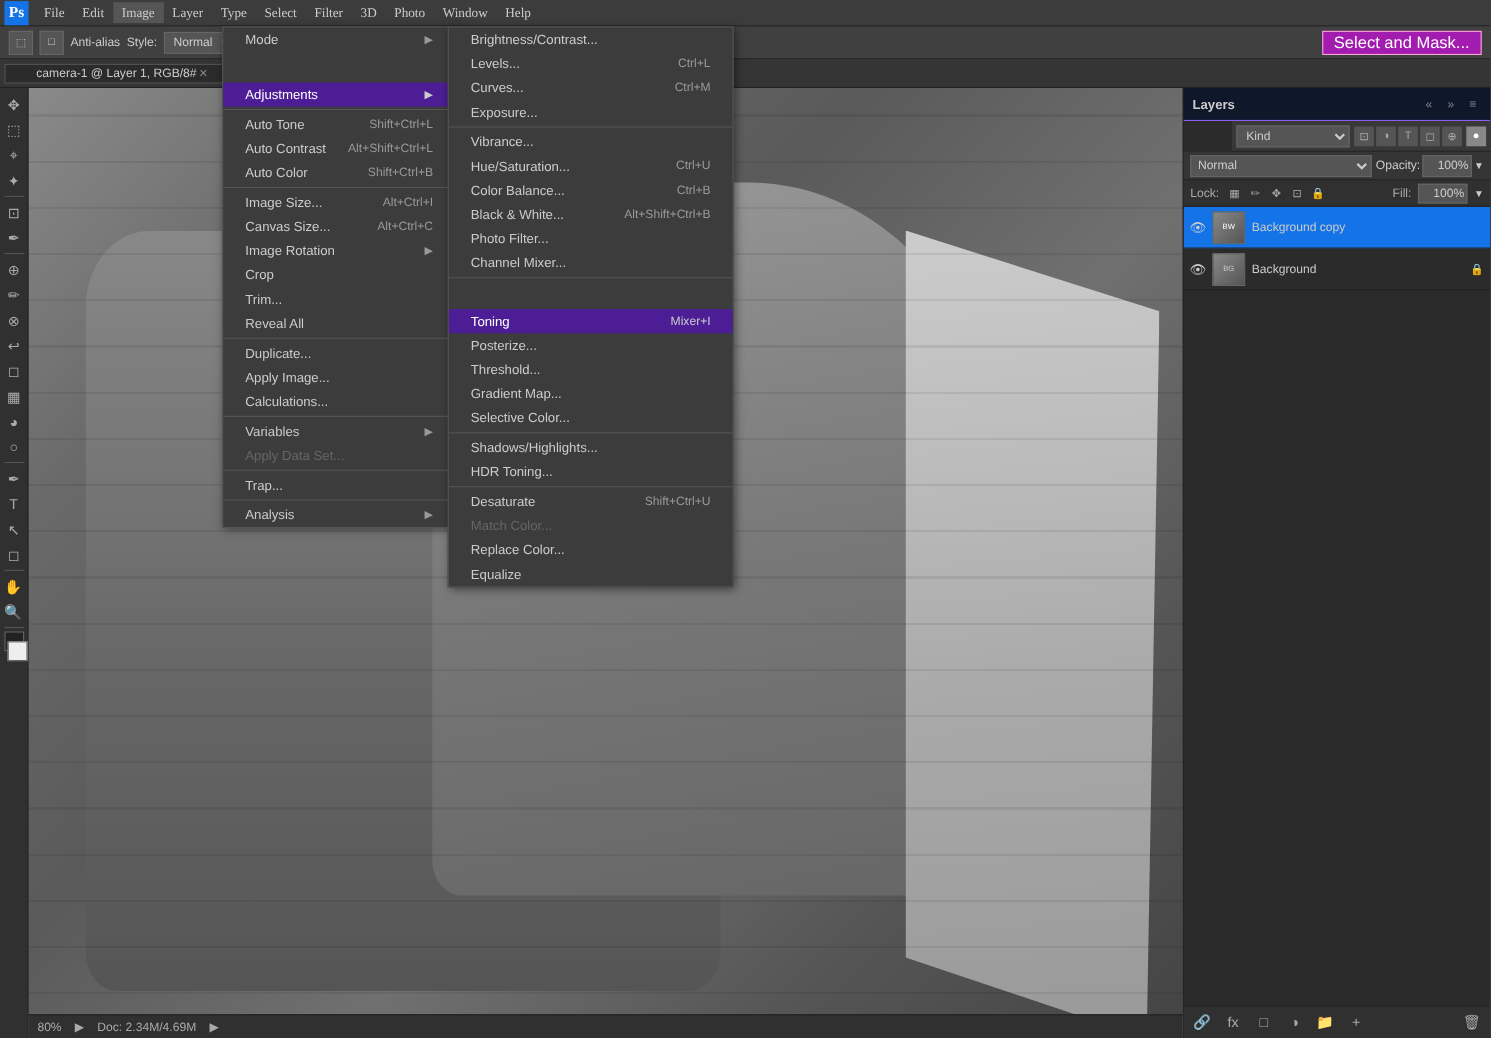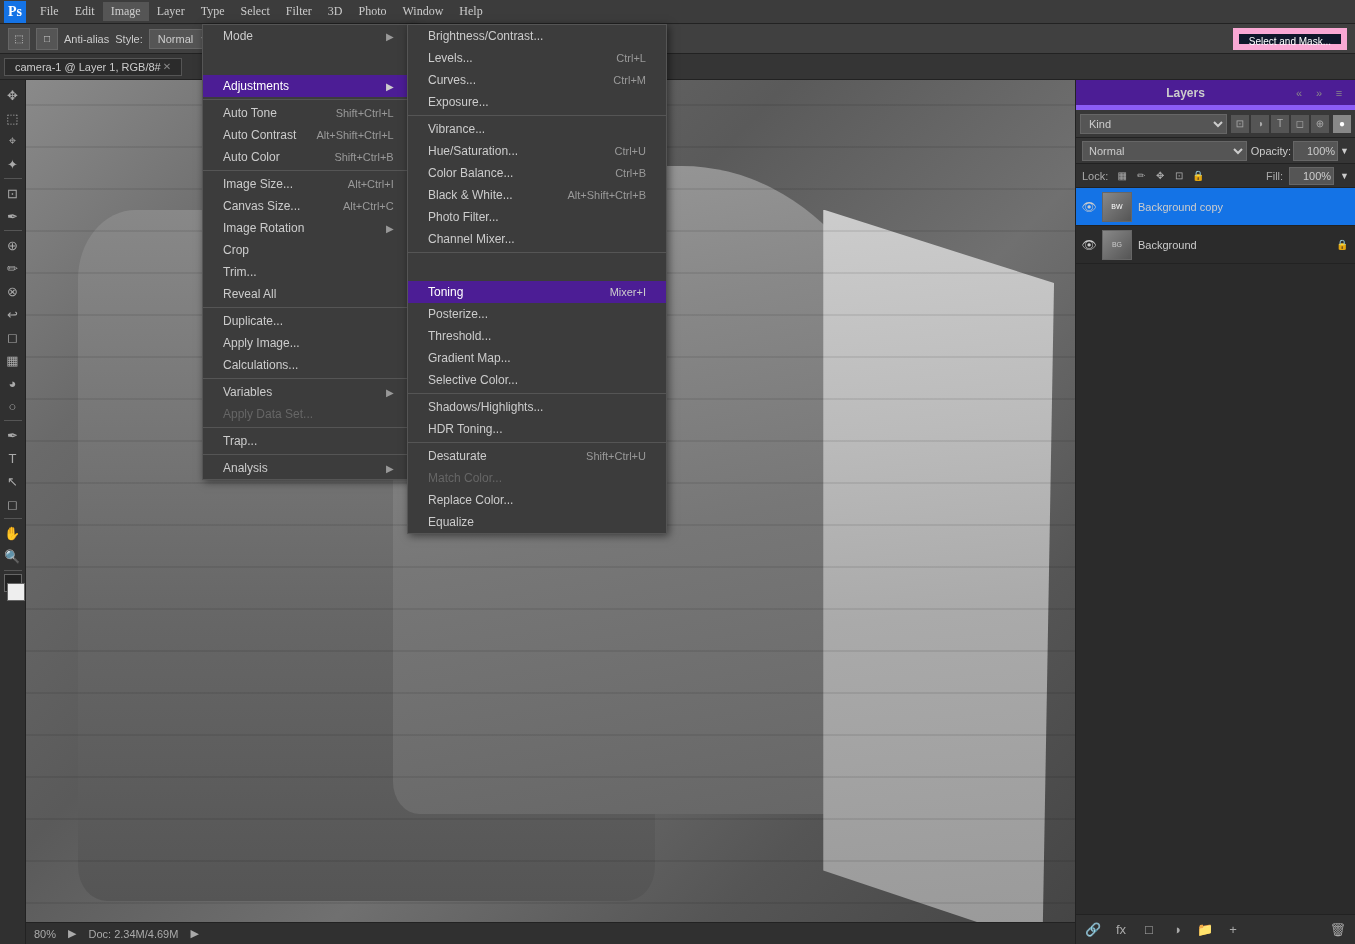--- a/index.html
+++ b/index.html
@@ -10,51 +10,51 @@
     .menubar-logo { width: 22px; height: 22px; background: #1473E6; display: flex; align-items: center; justify-content: center; color: white; font-weight: bold; font-size: 14px; margin-right: 6px; }
     .menubar-item { padding: 2px 8px; color: #ccc; font-size: 12px; cursor: pointer; }
     .menubar-item:hover, .menubar-item.active { background: #555; }
 
     
     .optionsbar { height: 30px; background: #404040; display: flex; align-items: center; padding: 0 8px; border-bottom: 1px solid #222; gap: 6px; }
     .optionsbar-icon { width: 22px; height: 22px; background: #555; display: flex; align-items: center; justify-content: center; border: 1px solid #666; font-size: 10px; color: #ccc; }
     .optionsbar-label { font-size: 11px; color: #ccc; }
     .optionsbar-select { background: #555; border: 1px solid #666; color: #ccc; font-size: 11px; padding: 1px 4px; height: 20px; }
     .optionsbar-input { background: #555; border: 1px solid #666; color: #ccc; font-size: 11px; padding: 1px 4px; height: 20px; width: 60px; }
-    .optionsbar-btn { background: #0f172a; border: 6px solid #f9a8d4; color: white; font-size: 10px; padding: 2px 10px; height: 22px; cursor: pointer; }
+    .optionsbar-btn { background: #a21caf; border: 1px solid #f9a8d4; color: white; font-size: 15px; padding: 2px 10px; height: 22px; cursor: pointer; }
     .spacer { flex: 1; }
 
     
     .tabbar { height: 26px; background: #353535; display: flex; align-items: center; padding: 0 4px; border-bottom: 1px solid #222; }
-    .tab { background: #4a4a4a; border: 1px solid #555; padding: 2px 10px; font-size: 11px; color: #ccc; cursor: pointer; display: flex; align-items: center; gap: 2px; }
+    .tab { background: #4a4a4a; border: 1px solid #555; padding: 2px 28px; font-size: 11px; color: #ccc; cursor: pointer; display: flex; align-items: center; gap: 2px; }
     .tab.active { background: #2b2b2b; }
     .tab-close { font-size: 10px; color: #888; }
 
     
     .main-layout { display: flex; height: calc(944px - 24px - 30px - 26px); }
 
     
     .left-toolbar { width: 26px; background: #303030; border-right: 1px solid #222; display: flex; flex-direction: column; align-items: center; padding-top: 4px; gap: 1px; }
     .tool-btn { width: 22px; height: 22px; background: transparent; border: none; color: #aaa; display: flex; align-items: center; justify-content: center; cursor: pointer; font-size: 13px; }
     .tool-separator { width: 18px; height: 1px; background: #555; margin: 2px 0; }
 
     
     .canvas-area { flex: 1; background: #4a4a4a; position: relative; overflow: hidden; }
 
     
     .status-bar { position: absolute; bottom: 0; left: 0; right: 0; height: 22px; background: #303030; border-top: 1px solid #222; display: flex; align-items: center; padding: 0 8px; font-size: 11px; color: #aaa; gap: 12px; }
     .status-bar-arrow { cursor: pointer; }
 
     
     .right-panel { width: 280px; background: #2b2b2b; border-left: 1px solid #222; display: flex; flex-direction: column; }
-    .panel-header { height: 30px; background: #4c1d95; display: flex; align-items: center; padding: 0 8px; border-bottom: 5px solid #8b5cf6; gap: 4px; text-align: center; }
+    .panel-header { height: 30px; background: #0f172a; display: flex; align-items: center; padding: 0 8px; border-bottom: 1px solid #8b5cf6; gap: 4px; }
     .panel-title { font-size: 12px; color: #ccc; font-weight: bold; flex: 1; }
     .panel-icon-btn { width: 16px; height: 16px; color: #888; display: flex; align-items: center; justify-content: center; cursor: pointer; font-size: 11px; }
 
-    .layers-search { height: 28px; background: #383838; display: flex; align-items: center; padding: 0 4px; gap: 4px; border-bottom: 1px solid #222; }
+    .layers-search { height: 28px; background: #383838; display: flex; align-items: center; padding: 0 4px; gap: 4px; border-bottom: 1px solid #222; margin-left: 44px; }
     .layers-search-input { flex: 1; background: #555; border: 1px solid #666; color: #ccc; font-size: 11px; padding: 1px 4px; height: 20px; }
     .layers-filter-icons { display: flex; gap: 2px; }
     .filter-icon { width: 18px; height: 18px; background: #555; display: flex; align-items: center; justify-content: center; font-size: 10px; color: #aaa; cursor: pointer; }
 
     .layers-options { height: 26px; background: #353535; display: flex; align-items: center; padding: 0 6px; gap: 4px; border-bottom: 1px solid #222; }
     .layers-mode-select { background: #555; border: 1px solid #666; color: #ccc; font-size: 11px; padding: 1px 2px; height: 20px; flex: 1; }
     .layers-opacity { font-size: 11px; color: #ccc; display: flex; align-items: center; gap: 2px; }
     .layers-opacity-input { background: #555; border: 1px solid #666; color: #ccc; font-size: 11px; width: 45px; height: 20px; padding: 0 2px; text-align: right; }
 
     .layers-lock { height: 24px; background: #303030; display: flex; align-items: center; padding: 0 6px; gap: 6px; border-bottom: 1px solid #222; }

